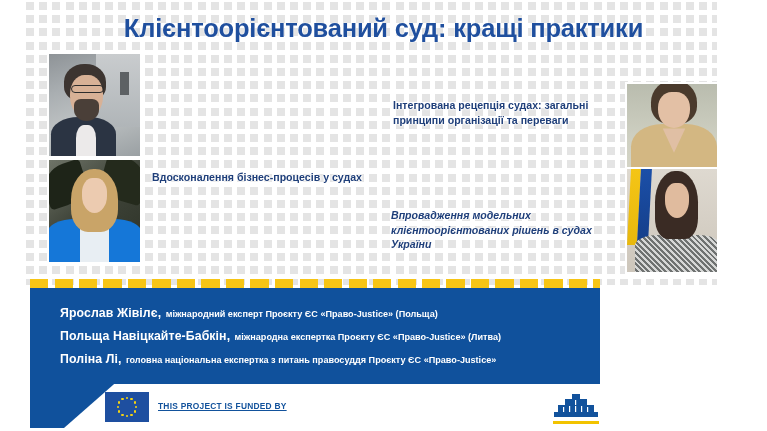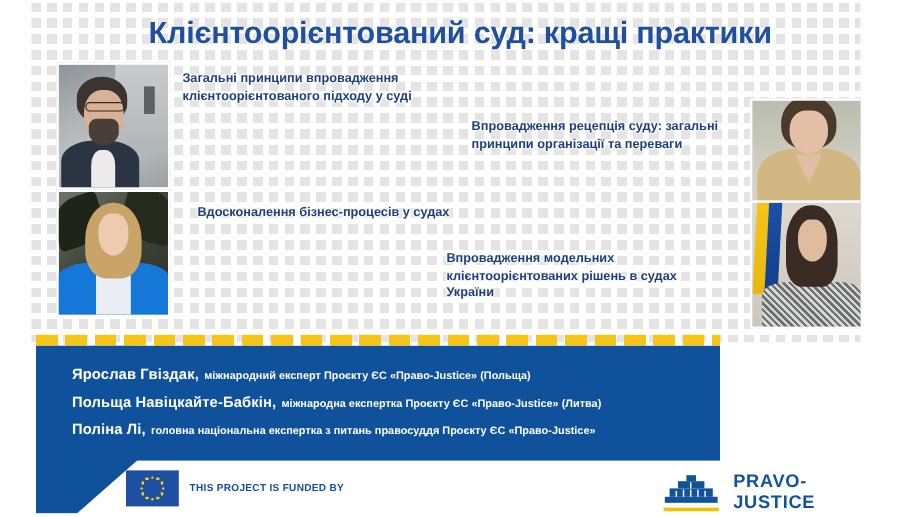--- a/index.html
+++ b/index.html
@@ -144,22 +144,22 @@
     position: absolute;
     z-index: 6;
     color: #1f3f7a;
     font-size: 10.6px;
     font-weight: bold;
     line-height: 1.38;
     text-shadow: 0 0 2px #fff, 0 0 3px #fff, 1px 0 2px #fff, -1px 0 2px #fff;
   }
   #topic-1 { left: 152px; top: 58px;  width: 235px; }
   #topic-2 { left: 393px; top: 98px;  width: 225px; }
-  #topic-3 { left: 152px; top: 170px; width: 235px; text-align: center; }
-  #topic-4 { left: 372px; top: 208px; width: 215px; }
+  #topic-3 { left: 152px; top: 170px; width: 235px; }
+  #topic-4 { left: 391px; top: 208px; width: 215px; font-style: italic; }
 
   
   .yellow-band {
     position: absolute;
     left: 30px;
     top: 279px;
     width: 570px;
     height: 9px;
     z-index: 7;
     background-image: repeating-linear-gradient(to right,
@@ -233,20 +233,21 @@
     height: 2.4px;
     background: #f5d312;
     border-radius: 50%;
   }
   .eu-text {
     color: #12529c;
     font-size: 8.4px;
     font-weight: bold;
     line-height: 1.55;
     letter-spacing: 0.25px;
+    text-decoration: underline;
   }
 
   .pj-logo-wrap {
     position: absolute;
     left: 553px;
     top: 393px;
     display: flex;
     align-items: center;
     gap: 12px;
     z-index: 10;
@@ -312,33 +313,32 @@
     <div class="inner">
       <div class="p4-bg"></div>
       <div class="p4-flagy"></div>
         <div class="p4-flagb"></div>
       <div class="p4-body"></div>
       <div class="p4-hair"></div>
         <div class="p4-face"></div>
     </div>
   </div>
 
-  <div class="topic" id="topic-1">Загальні принципи впровадження клієнтоорієнтованого підходу у суді</div>
-  <div class="topic" id="topic-2">Впровадження рецепція суду: загальні принципи організації та переваги</div>
+  <div class="topic" id="topic-2">Інтегрована рецепція судах: загальні принципи організації та переваги</div>
   <div class="topic" id="topic-3">Вдосконалення бізнес-процесів у судах</div>
   <div class="topic" id="topic-4">Впровадження модельних клієнтоорієнтованих рішень в судах України</div>
 
   <div class="yellow-band"></div>
 
   <div class="panel-wedge"></div>
   <div class="blue-panel"></div>
 
   <div class="speakers">
     <div class="speaker-line">
-      <span class="sp-name">Ярослав Гвіздак,</span>
+      <span class="sp-name">Ярослав Жівілє,</span>
       <span class="sp-role">міжнародний експерт Проєкту ЄС «Право-Justice»  (Польща)</span>
     </div>
     <div class="speaker-line">
       <span class="sp-name">Польща Навіцкайте-Бабкін,</span>
       <span class="sp-role">міжнародна експертка Проєкту ЄС «Право-Justice»  (Литва)</span>
     </div>
     <div class="speaker-line">
       <span class="sp-name">Поліна Лі,</span>
       <span class="sp-role">головна національна експертка з питань правосуддя Проєкту ЄС «Право-Justice»</span>
     </div>
@@ -373,16 +373,15 @@
         <rect x="1" y="19" width="44" height="5" fill="#12529c"></rect>
         <rect x="22" y="7" width="1.2" height="5" fill="#ffffff"></rect>
         <rect x="16" y="13" width="1.2" height="6" fill="#ffffff"></rect>
         <rect x="22" y="13" width="1.2" height="6" fill="#ffffff"></rect>
         <rect x="28" y="13" width="1.2" height="6" fill="#ffffff"></rect>
         <rect x="10" y="14" width="1.2" height="5" fill="#ffffff"></rect>
         <rect x="34" y="14" width="1.2" height="5" fill="#ffffff"></rect>
       </svg>
       <div class="pj-underline"></div>
     </div>
-    <div class="pj-text">PRAVO-JUSTICE</div>
   </div>
 
 </div>
 
 </body></html>

